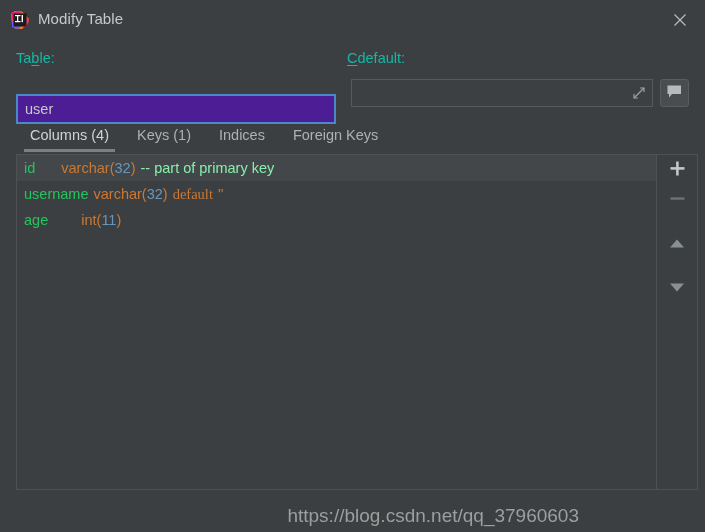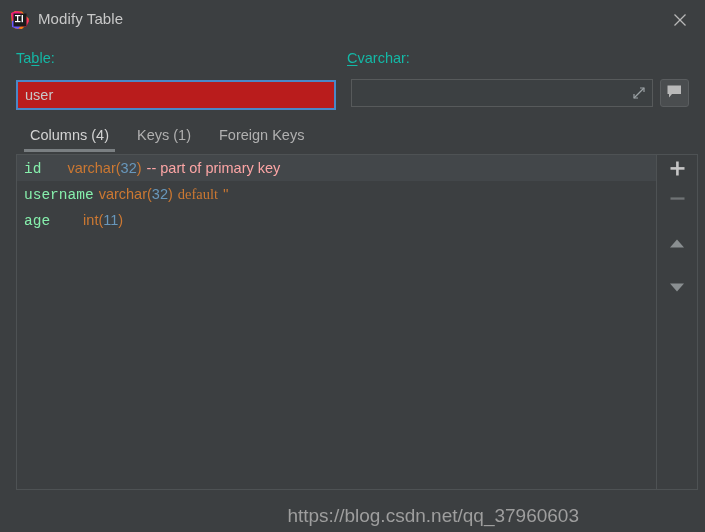--- a/index.html
+++ b/index.html
@@ -71,24 +71,24 @@
     box-sizing: border-box;
     background: #45494a;
     border: 1px solid #5e6060;
     color: #bbbbbb;
     font-family: "Liberation Sans", sans-serif;
     font-size: 14.5px;
     padding: 0 7px;
     outline: none;
   }
   #input-table {
-    left: 16px; top: 80px;
+    left: 16px; top: 94px;
     width: 320px; height: 30px;
     border: 2px solid #4a88c7;
-    background: #b91c1c;
+    background: #4c1d95;
     color: #c9c9c9;
   }
   #comment-wrap {
     position: absolute;
     left: 351px; top: 79px;
     width: 302px; height: 28px;
   }
   #input-comment {
     position: absolute;
     left: 0; top: 0;
@@ -152,28 +152,28 @@
   }
   .row {
     height: 26px;
     line-height: 26px;
     padding-left: 7px;
     font-size: 14.5px;
     white-space: nowrap;
     font-family: "Liberation Sans", sans-serif;
   }
   .row.alt { background: #43474a; }
-  .tok-name    { color: #86efac; font-family: Liberation Mono, monospace; }
+  .tok-name    { color: #22c55e; }
   .tok-name-hl { color: #cc7832; }
   .tok-type    { color: #cc7832; }
   .tok-paren   { color: #cc7832; }
   .tok-num     { color: #6897bb; }
   .tok-kw      { color: #cc7832; font-family: Liberation Serif, serif; }
   .tok-str     { color: #cc7832; }
-  .tok-comment { color: #fca5a5; }
+  .tok-comment { color: #86efac; }
   .gap-1 { display: inline-block; width: 26px; }
   .gap-2 { display: inline-block; width: 5px; }
   .gap-3 { display: inline-block; width: 33px; }
 
   
   .side-toolbar {
     position: absolute;
     left: 656px; top: 154px;
     width: 42px; height: 336px;
     box-sizing: border-box;
@@ -223,21 +223,21 @@
         <line x1="1.5" y1="1.5" x2="12.5" y2="12.5" stroke="#b8b8b8" stroke-width="1.3"></line>
         <line x1="12.5" y1="1.5" x2="1.5" y2="12.5" stroke="#b8b8b8" stroke-width="1.3"></line>
       </svg>
     </span>
   </div>
 
   <span class="field-label" id="label-table"><span>Ta</span><span class="mn">b</span><span>le:</span></span>
 
   <input class="text-input" id="input-table" type="text" autofocus="" value="user" style="">
 
-  <span class="field-label" id="label-comment"><span class="mn">C</span><span>varchar:</span></span>
+  <span class="field-label" id="label-comment"><span class="mn">C</span><span>default:</span></span>
 
   <div id="comment-wrap">
     <input class="text-input" id="input-comment" type="text" value="" style="">
     <span class="expand-icon">
       <svg width="16" height="16" viewBox="0 0 16 16">
         <line x1="3" y1="13" x2="13" y2="3" stroke="#9aa0a3" stroke-width="1.2"></line>
         <polyline points="9,3 13,3 13,7" fill="none" stroke="#9aa0a3" stroke-width="1.2"></polyline>
         <polyline points="7,13 3,13 3,9" fill="none" stroke="#9aa0a3" stroke-width="1.2"></polyline>
       </svg>
     </span>
@@ -247,20 +247,21 @@
     <span>
       <svg width="17" height="15" viewBox="0 0 17 15">
         <path d="M1.5 1.5 H15 V10 H6 L3 13.5 V10 H1.5 Z" fill="#b9b9b9"></path>
       </svg>
     </span>
   </div>
 
   <div class="tabs">
     <div class="tab active">Columns (4)</div>
     <div class="tab">Keys (1)</div>
+    <div class="tab">Indices</div>
     <div class="tab">Foreign Keys</div>
   </div>
 
   <div class="list-panel">
 
     <div class="row alt">
       <span class="tok-name">id</span><span class="gap-1"></span><span class="tok-type">varchar</span><span class="tok-paren">(</span><span class="tok-num">32</span><span class="tok-paren">)</span><span class="gap-2"></span><span class="tok-comment">-- part of primary key</span>
     </div>
 
     <div class="row">

